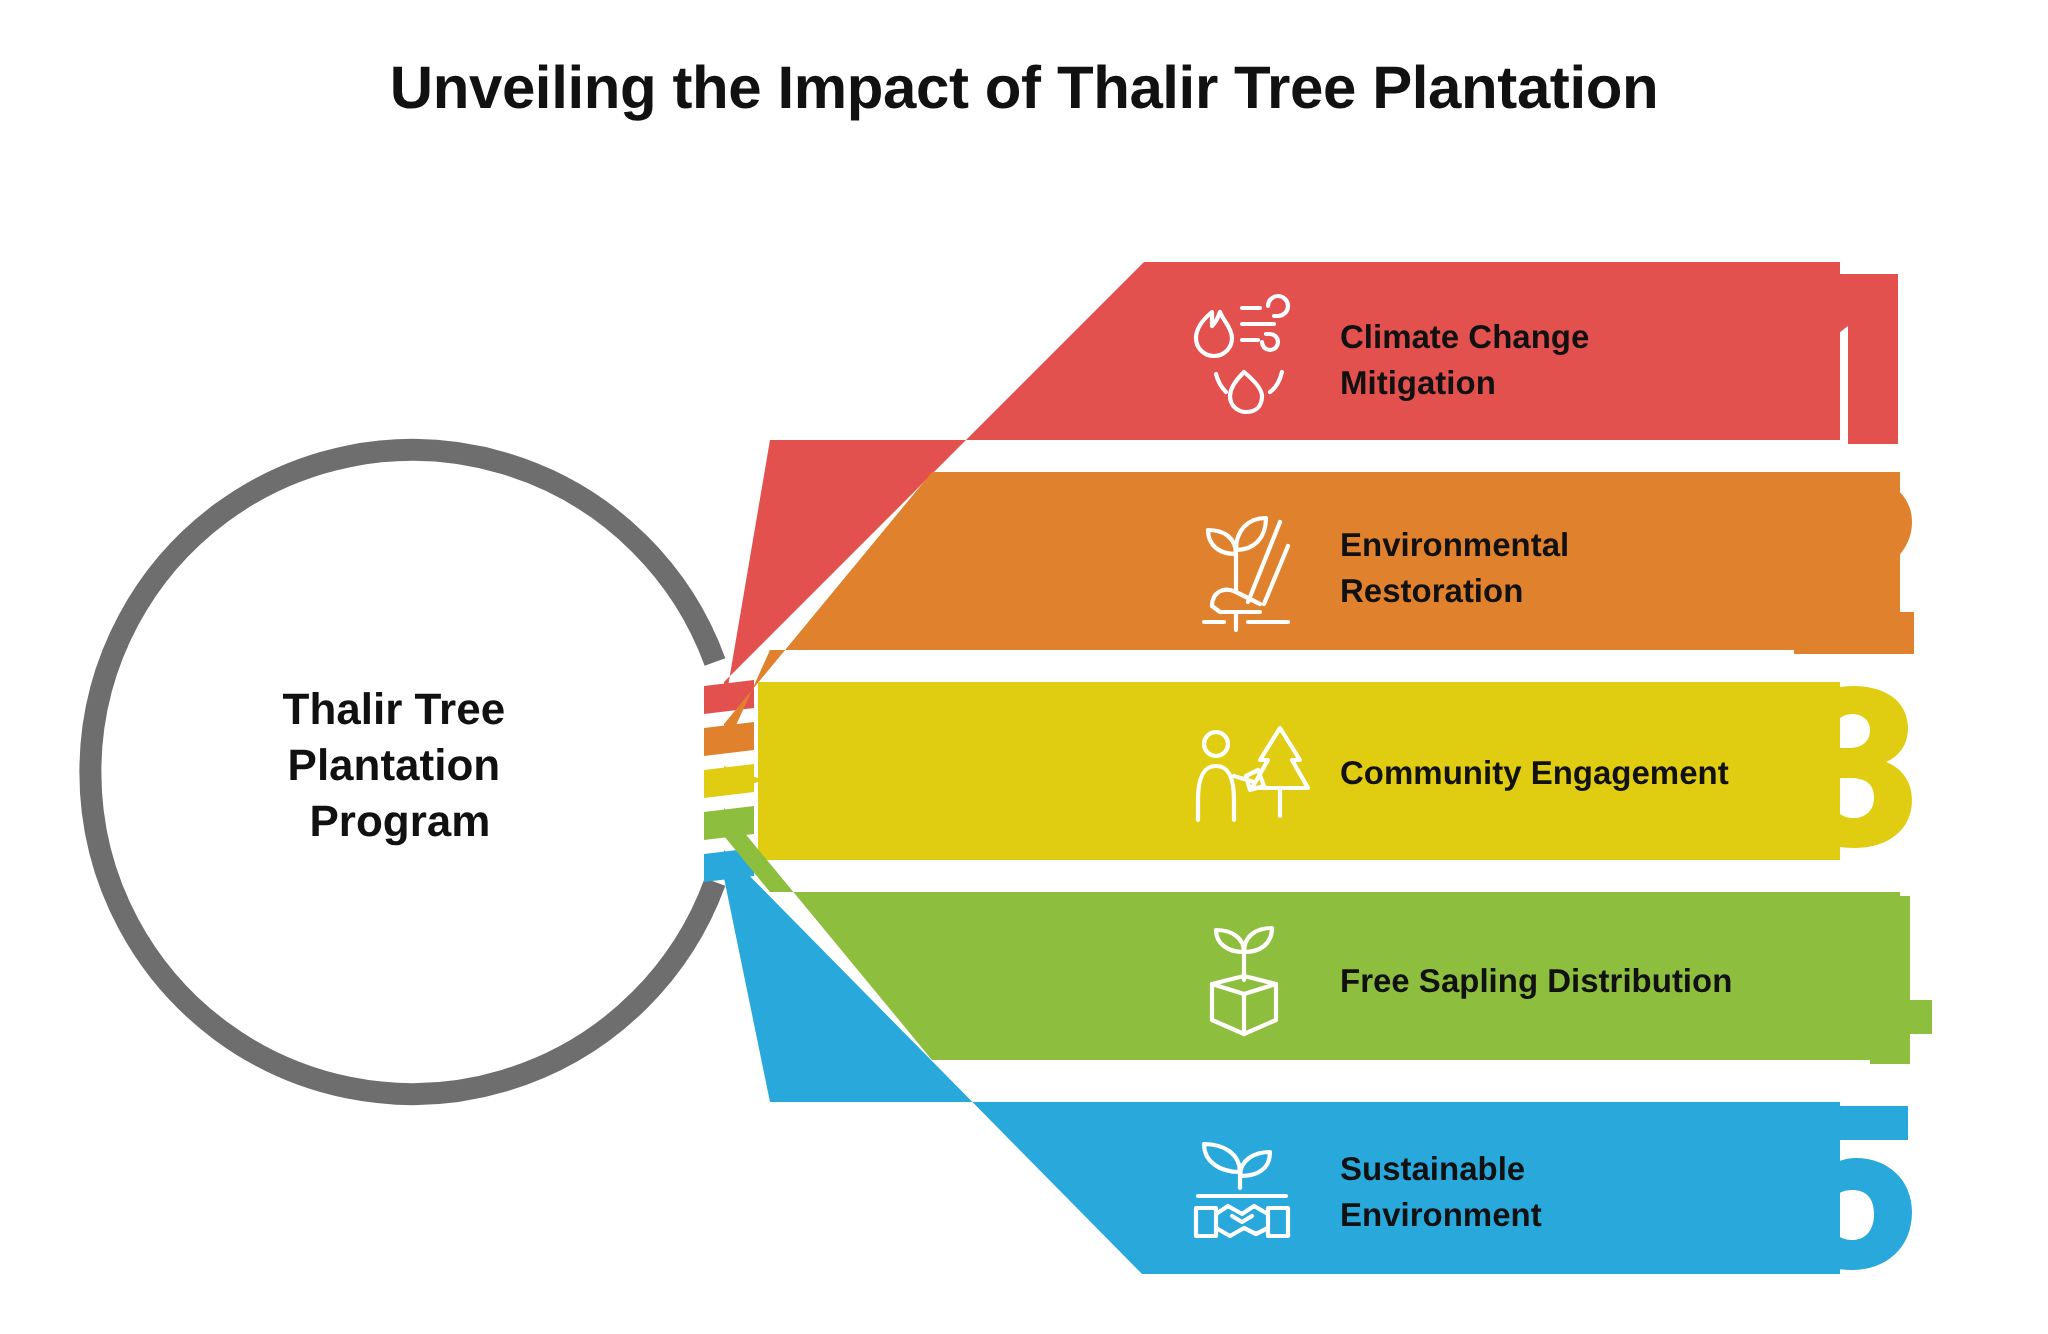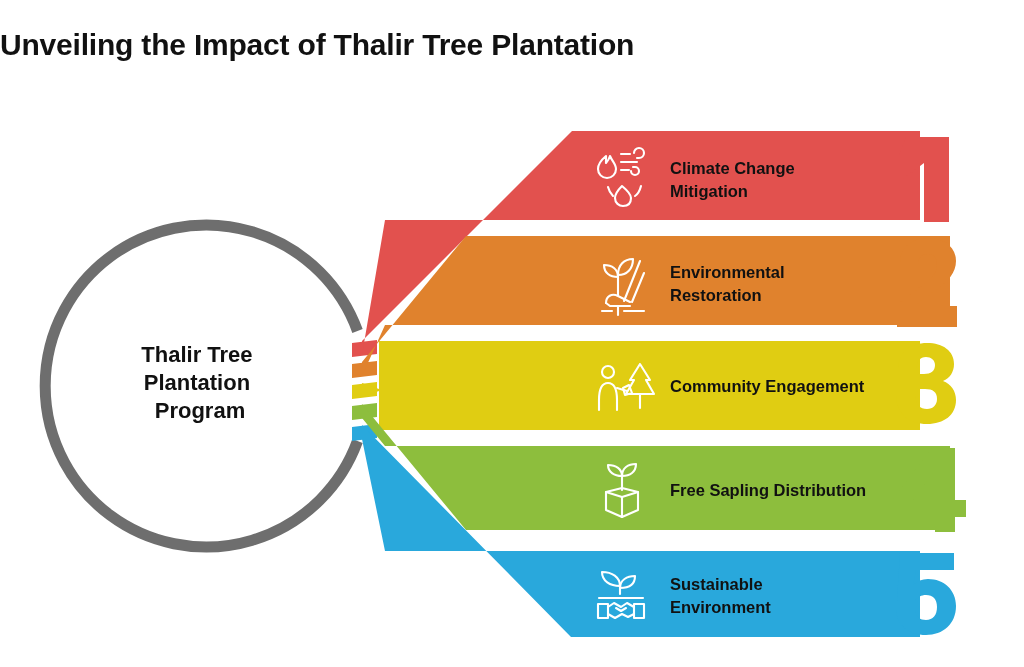--- a/index.html
+++ b/index.html
@@ -15,21 +15,21 @@
     width: 1024px;
     height: 667px;
     background: #ffffff;
     overflow: hidden;
   }
   #page-title {
     position: absolute;
     top: 28px;
     left: 0;
     width: 1024px;
-    text-align: left;
+    text-align: center;
     font-family: "Liberation Sans", sans-serif;
     font-size: 30px;
     font-weight: bold;
     color: #111111;
     letter-spacing: -0.2px;
   }
   #art {
     position: absolute;
     top: 0;
     left: 0;

